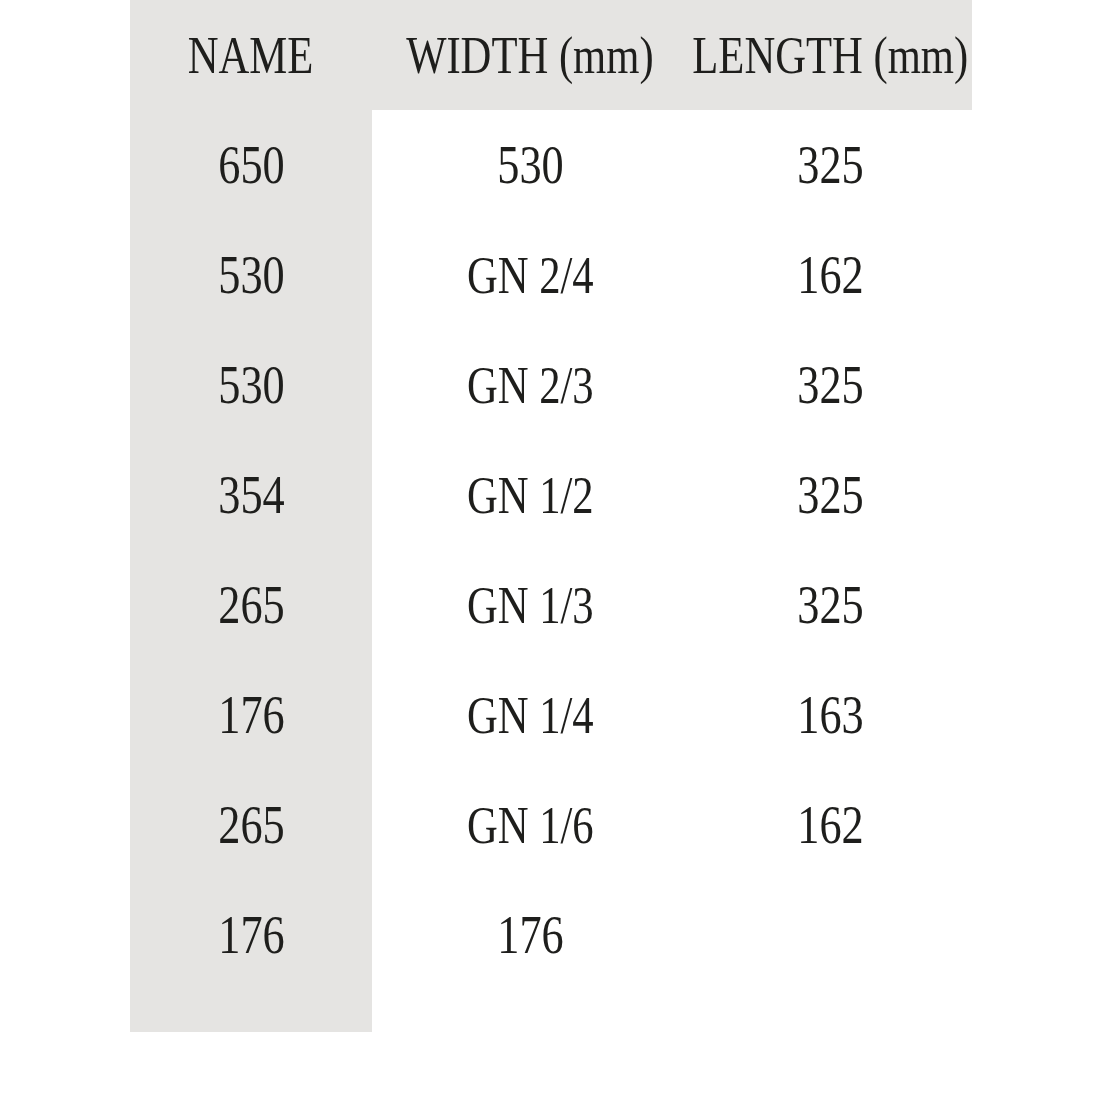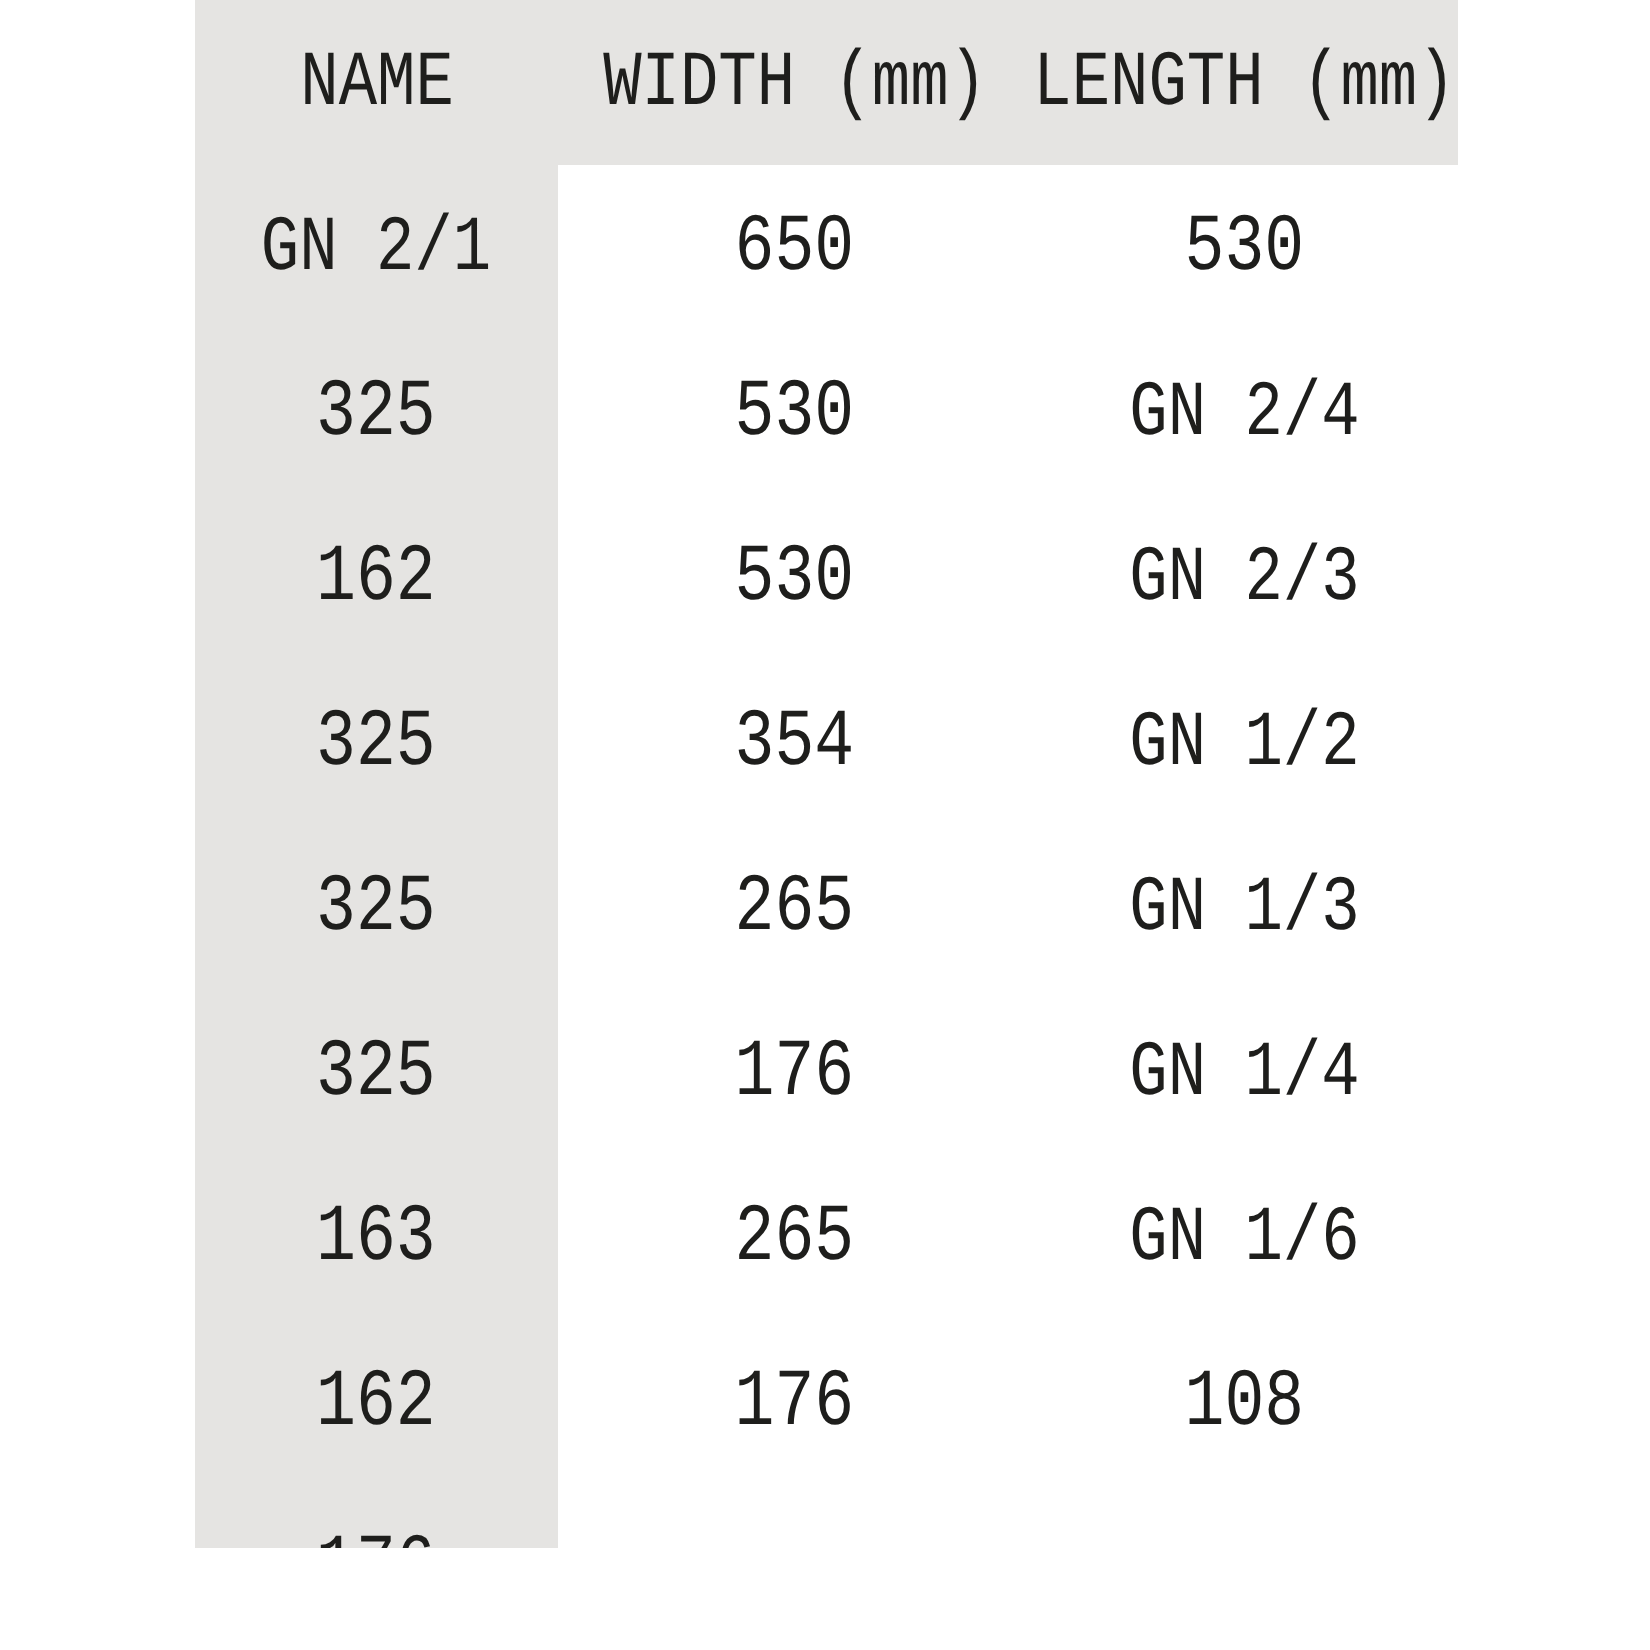--- a/index.html
+++ b/index.html
@@ -6,21 +6,21 @@
     margin: 0;
     padding: 0;
     background: #ffffff;
   }
   .page {
     position: relative;
     width: 1100px;
     height: 1032px;
     background: #ffffff;
     overflow: hidden;
-    font-family: Liberation Mono, monospace;
+    font-family: Liberation Serif, serif;
     color: #1e1e1c;
   }
   
   .name-band {
     position: absolute;
     left: 130px;
     top: 0;
     width: 242px;
     height: 1100px;
     background: #e5e4e2;
@@ -81,23 +81,20 @@
     <div class="cell header-cell">
         <span class="txt">NAME</span>
       </div>
     <div class="cell header-cell">
         <span class="txt">WIDTH (mm)</span>
       </div>
     <div class="cell header-cell">
         <span class="txt">LENGTH (mm)</span>
       </div>
 
-    <div class="cell name-cell">
-        <span class="txt">GN 2/1</span>
-      </div>
     <div class="cell num-cell">
         <span class="txt">650</span>
       </div>
     <div class="cell num-cell">
         <span class="txt">530</span>
       </div>
 
     <div class="cell num-cell">
         <span class="txt">325</span>
       </div>
@@ -159,19 +156,16 @@
         <span class="txt">GN 1/6</span>
       </div>
     <div class="cell num-cell">
         <span class="txt">162</span>
       </div>
     <div class="cell num-cell">
         <span class="txt">176</span>
       </div>
 
     <div class="cell num-cell">
-        <span class="txt">108</span>
-      </div>
-    <div class="cell num-cell">
         <span class="txt">176</span>
       </div>
   </div>
 </div>
 
 </body></html>

